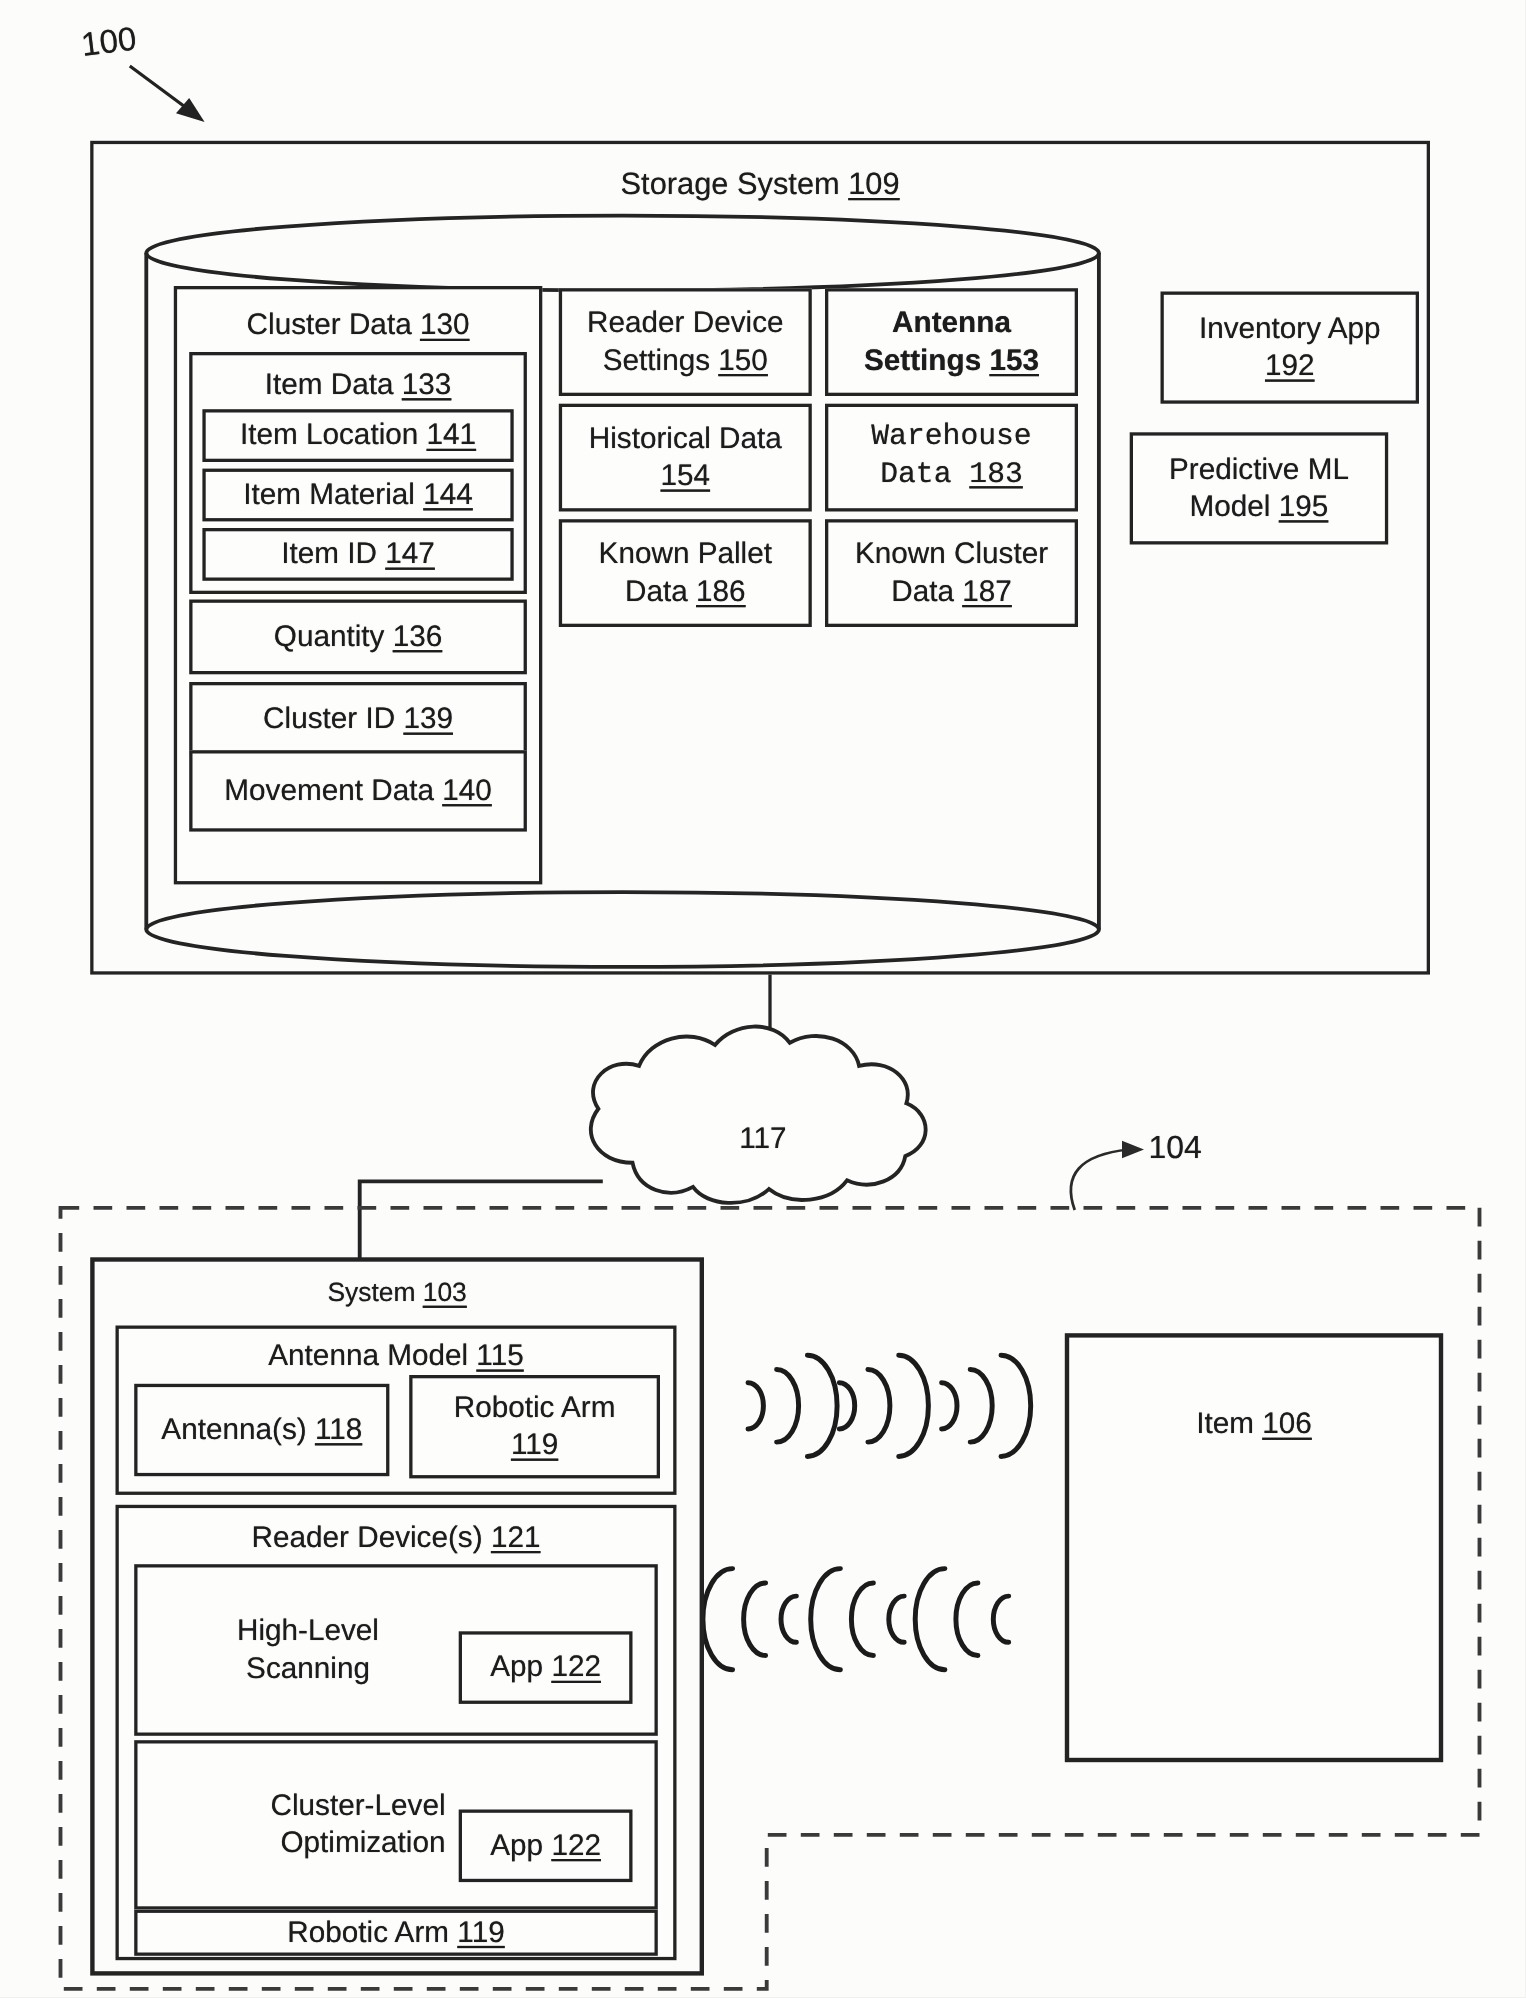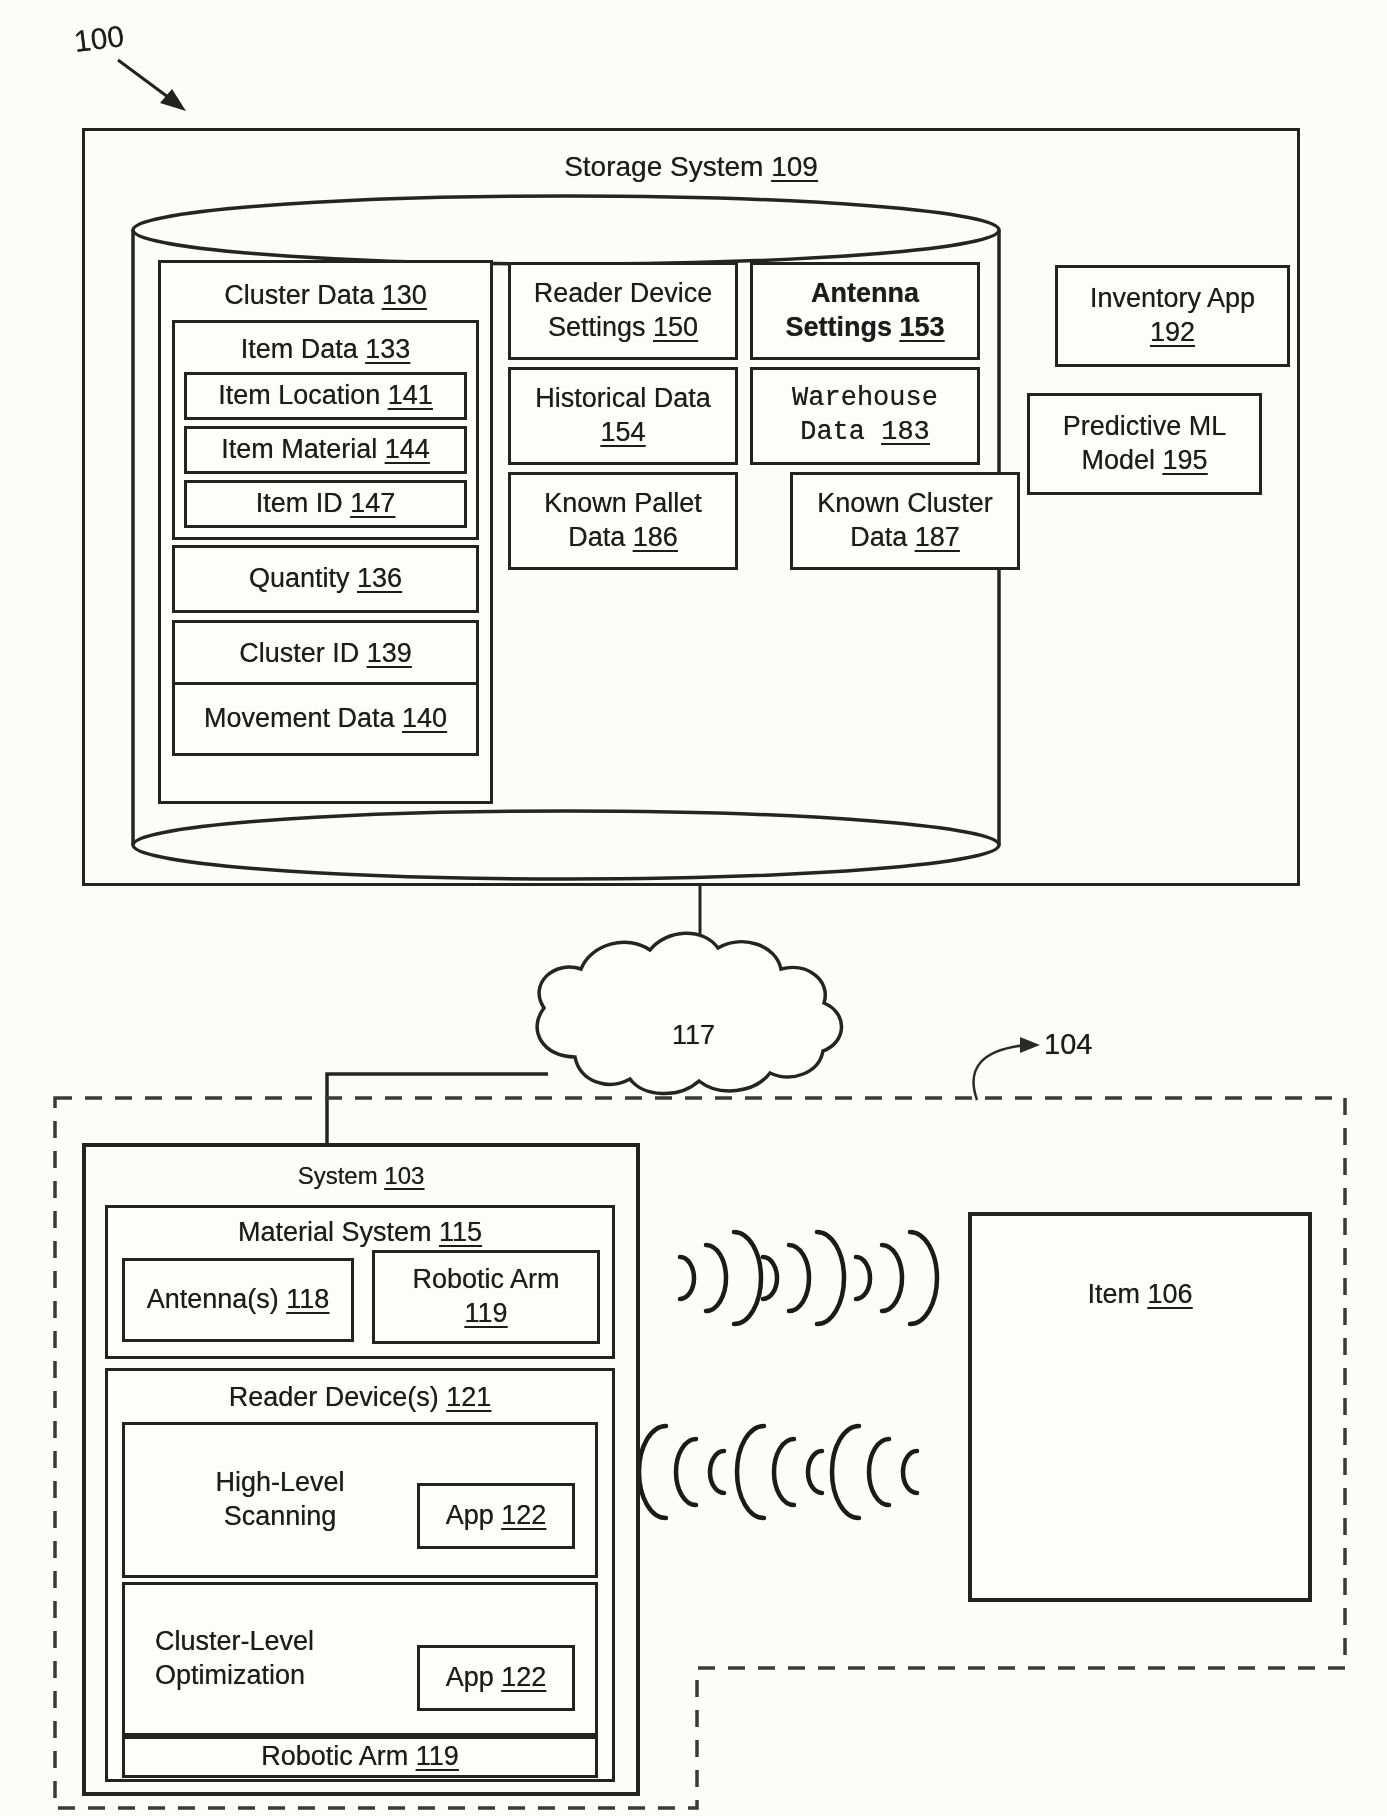--- a/index.html
+++ b/index.html
@@ -155,21 +155,21 @@
   <div class="box" style="left:750px;top:367px;width:224px;height:92px;">
     <div class="pad" style="max-width:160px;font-family:Liberation Mono, monospace;"><span>Warehouse Data</span>
     <span class="ref">183</span></div>
   </div>
 
   <div class="box" style="left:508px;top:472px;width:224px;height:92px;">
     <div class="pad"><span>Known Pallet Data</span>
     <span class="ref">186</span></div>
   </div>
 
-  <div class="box" style="left:750px;top:472px;width:224px;height:92px;margin-left:40px;">
+  <div class="box" style="left:750px;top:472px;width:224px;height:92px;">
     <div class="pad"><span>Known Cluster Data</span>
     <span class="ref">187</span></div>
   </div>
 
   <div class="box" style="left:1027px;top:265px;width:229px;height:96px;margin-left:28px;">
     <div class="pad"><span>Inventory App</span>
     <span class="ref">192</span></div>
   </div>
 
   <div class="box" style="left:1027px;top:393px;width:229px;height:96px;">
@@ -187,21 +187,21 @@
 
   <div class="box container-box" style="left:82px;top:1143px;width:550px;height:645px;border-width:4px;background:transparent;">
     <div class="ctitle" style="top:14px;font-size:24px;">
       <span>System</span>
       <span class="ref">103</span>
     </div>
   </div>
 
   <div class="box container-box" style="left:105px;top:1205px;width:504px;height:148px;">
     <div class="ctitle" style="top:8px;">
-      <span>Material System</span>
+      <span>Antenna Model</span>
       <span class="ref">115</span>
     </div>
   </div>
 
   <div class="box" style="left:122px;top:1258px;width:226px;height:78px;">
     <div class="pad"><span>Antenna(s)</span>
     <span class="ref">118</span></div>
   </div>
 
   <div class="box" style="left:372px;top:1250px;width:222px;height:88px;">
@@ -220,21 +220,21 @@
     <div style="width:240px;margin-left:35px;text-align:center;">
       <span>High-Level Scanning</span>
     </div>
     <div class="box" style="left:292px;top:58px;width:152px;height:60px;">
       <div class="pad"><span>App</span>
       <span class="ref">122</span></div>
     </div>
   </div>
 
   <div class="box" style="left:122px;top:1582px;width:470px;height:148px;justify-content:flex-start;">
-    <div style="width:250px;margin-left:30px;text-align:left;">
+    <div style="width:250px;margin-left:30px;text-align:right;">
       <span>Cluster-Level Optimization</span>
     </div>
     <div class="box" style="left:292px;top:60px;width:152px;height:60px;">
       <div class="pad"><span>App</span>
       <span class="ref">122</span></div>
     </div>
   </div>
 
   <div class="box" style="left:122px;top:1736px;width:470px;height:36px;">
     <div class="pad"><span>Robotic Arm</span>

